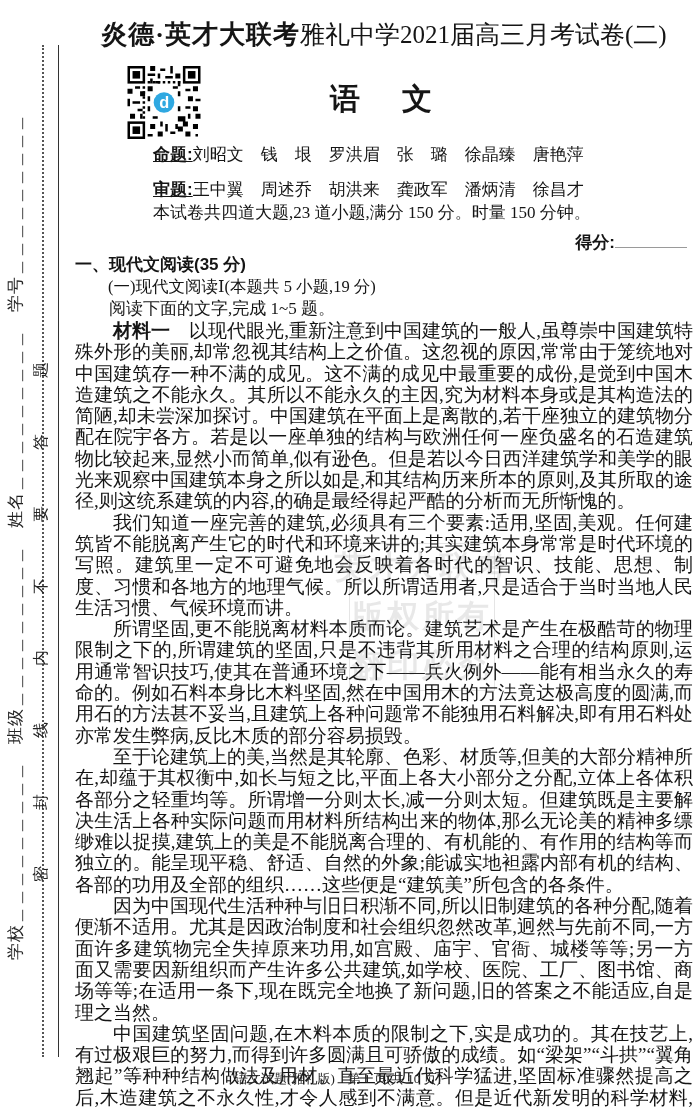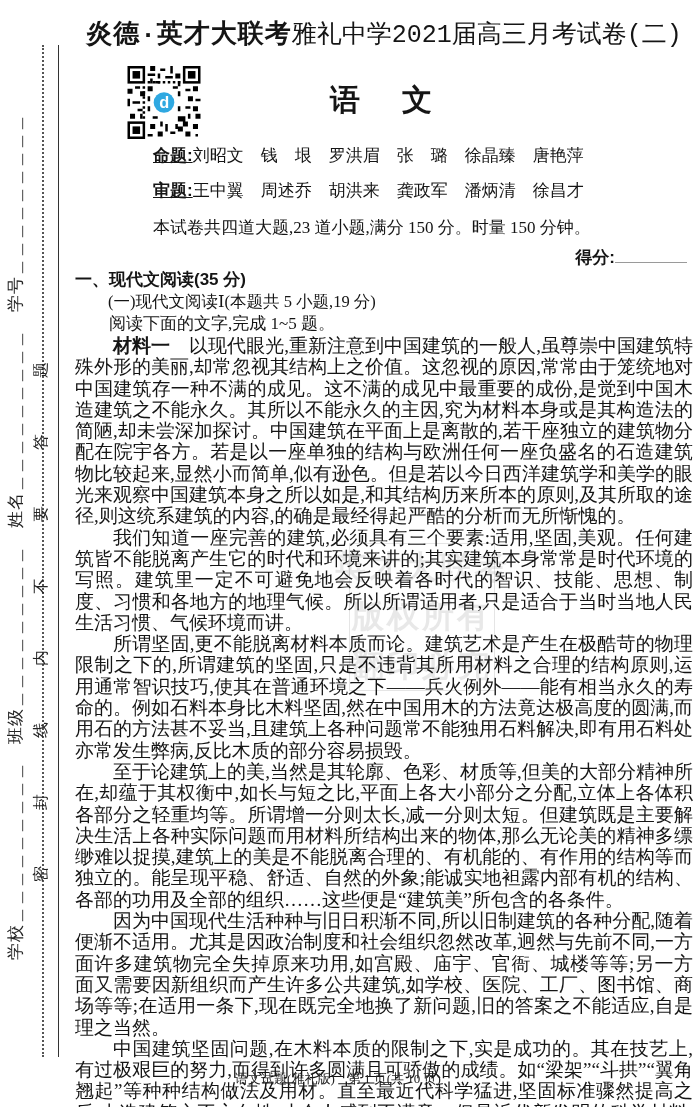--- a/index.html
+++ b/index.html
@@ -15,31 +15,31 @@
     transform-origin:0 0;font-size:16px;white-space:nowrap;letter-spacing:56px;color:#222;background:transparent;}
 
   
   .watermark{position:absolute;left:349px;top:543px;width:144px;height:146px;
     border:1px solid rgba(0,0,0,0.10);display:flex;flex-direction:column;justify-content:space-around;
     align-items:center;z-index:0;pointer-events:none;}
   .watermark span{font-size:32px;letter-spacing:3px;color:rgba(90,90,90,0.14);font-weight:bold;white-space:nowrap;}
 
   
   .content{position:absolute;left:75px;top:0;width:618px;z-index:1;}
-  .main-title{margin-top:18px;text-align:center;font-size:25px;white-space:nowrap;line-height:34px;font-family:Liberation Mono, monospace;}
+  .main-title{margin-top:18px;text-align:center;font-size:25px;white-space:nowrap;line-height:34px;}
   .main-title .brand{font-weight:900;font-size:26px;letter-spacing:1px;}
   .main-title .rest{font-weight:500;}
   .subject{margin-top:28px;text-align:center;font-size:30px;font-weight:bold;letter-spacing:6px;
     line-height:38px;font-family:"Liberation Sans","DejaVu Sans",sans-serif;}
   .qr{position:absolute;left:47px;top:66px;width:84px;height:73px;}
   .row{margin-top:0;padding-left:78px;font-size:17px;line-height:22px;white-space:nowrap;}
   .row.setters{margin-top:26px;}
   .row.reviewers{margin-top:13px;}
   .row b{font-family:"Liberation Sans","DejaVu Sans",sans-serif;font-weight:bold;text-decoration:underline;}
-  .exam-info{margin-top:15px;padding-left:78px;font-size:17px;line-height:22px;white-space:nowrap;}
+  .exam-info{margin-top:1px;padding-left:78px;font-size:17px;line-height:22px;white-space:nowrap;}
   .score-row{margin-top:8px;text-align:right;padding-right:6px;font-size:17px;
     font-weight:bold;font-family:"Liberation Sans","DejaVu Sans",sans-serif;line-height:22px;}
   .score-blank{display:inline-block;width:72px;height:14px;border-bottom:1.5px solid #9a9a9a;}
   .section-heading{font-size:17px;font-weight:bold;line-height:22px;
     font-family:"Liberation Sans","DejaVu Sans",sans-serif;}
   .sub-heading{font-size:16.5px;line-height:22px;text-indent:2em;}
   .instruction{font-size:17px;line-height:22px;text-indent:2em;}
   .para{margin:0;font-size:19px;line-height:21.3px;text-indent:2em;text-align:justify;text-justify:inter-ideograph;}
   .para .mat{font-weight:bold;font-family:"Liberation Sans","DejaVu Sans",sans-serif;}
 

